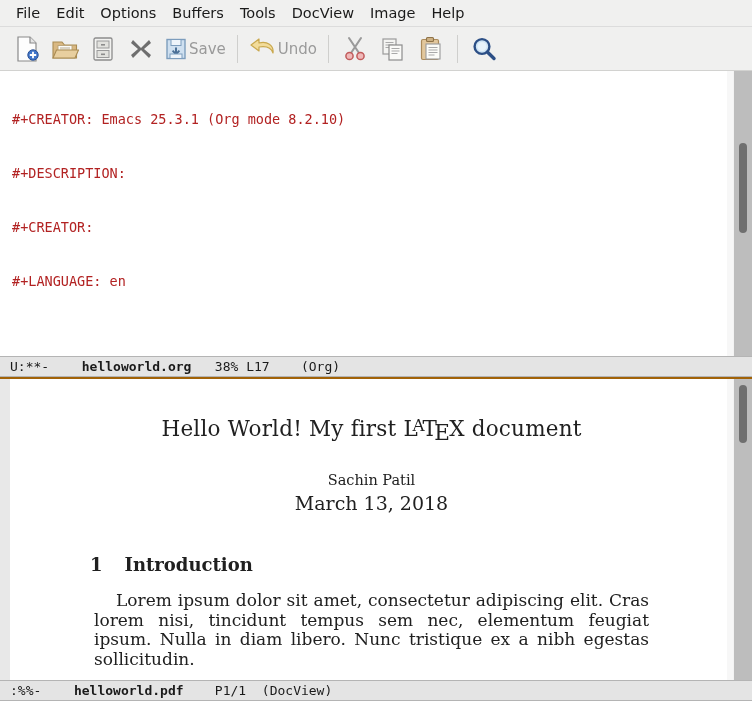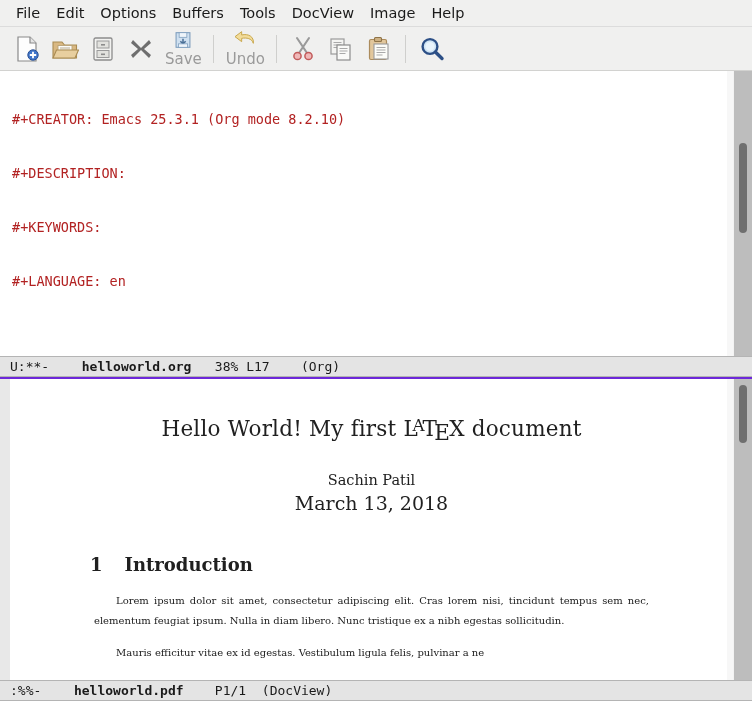--- a/index.html
+++ b/index.html
@@ -11,21 +11,21 @@
     width: 752px;
     height: 718px;
     overflow: hidden;
     font-family: "DejaVu Sans", sans-serif;
     -webkit-font-smoothing: none;
   }
   #app {
     position: relative;
     width: 752px;
     height: 718px;
-    background: #6d28d9;
+    background: #a16207;
   }
 
   
   .menubar {
     position: absolute;
     left: 0; top: 0;
     width: 752px;
     height: 27px;
     background: #f0f0ef;
     border-bottom: 1px solid #dcdcdc;
@@ -60,21 +60,20 @@
     width: 38px;
     height: 38px;
     display: flex;
     align-items: center;
     justify-content: center;
     flex: 0 0 auto;
   }
   .tb-btn.wide {
     width: auto;
     padding: 0 4px;
-    flex-direction: column;
   }
   .tb-label {
     font-family: "DejaVu Sans", sans-serif;
     font-size: 15px;
     color: #9a9a9a;
     margin-left: 1px;
     white-space: nowrap;
   }
   .tb-sep {
     width: 1px;
@@ -170,21 +169,21 @@
     margin-top: 4px;
   }
   .pdf-section {
     margin: 40px 0 0 80px;
     font-size: 18px;
     font-weight: bold;
   }
   .pdf-section .secnum { margin-right: 22px; }
   .pdf-body {
     margin: 16px 84px 0 84px;
-    font-size: 10px;
+    font-size: 17px;
     line-height: 19.5px;
     text-align: justify;
   }
   .pdf-body.indent { text-indent: 22px; }
   .pdf-body.second {
     margin-top: 13px;
   }
   
   .latex { white-space: nowrap; }
   .latex .a {
@@ -334,21 +333,21 @@
         <circle cx="12" cy="11.5" r="4.6" fill="#eef6fc" opacity="0.8"></circle>
         <path d="M17.4 17 L24 23.5" stroke="#2c4f86" stroke-width="3.4" stroke-linecap="round"></path>
       </svg>
     </div>
   </div>
 
   <div class="org-pane">
     <div class="org-lines code">
       <div class="kw">#+CREATOR: Emacs 25.3.1 (Org mode 8.2.10)</div>
       <div class="kw">#+DESCRIPTION:</div>
-      <div class="kw">#+KEYWORDS:</div>
+      <div class="kw">#+CREATOR:</div>
       <div class="kw">#+LANGUAGE: en</div>
       
       
       
       
       
       
       
       
       

